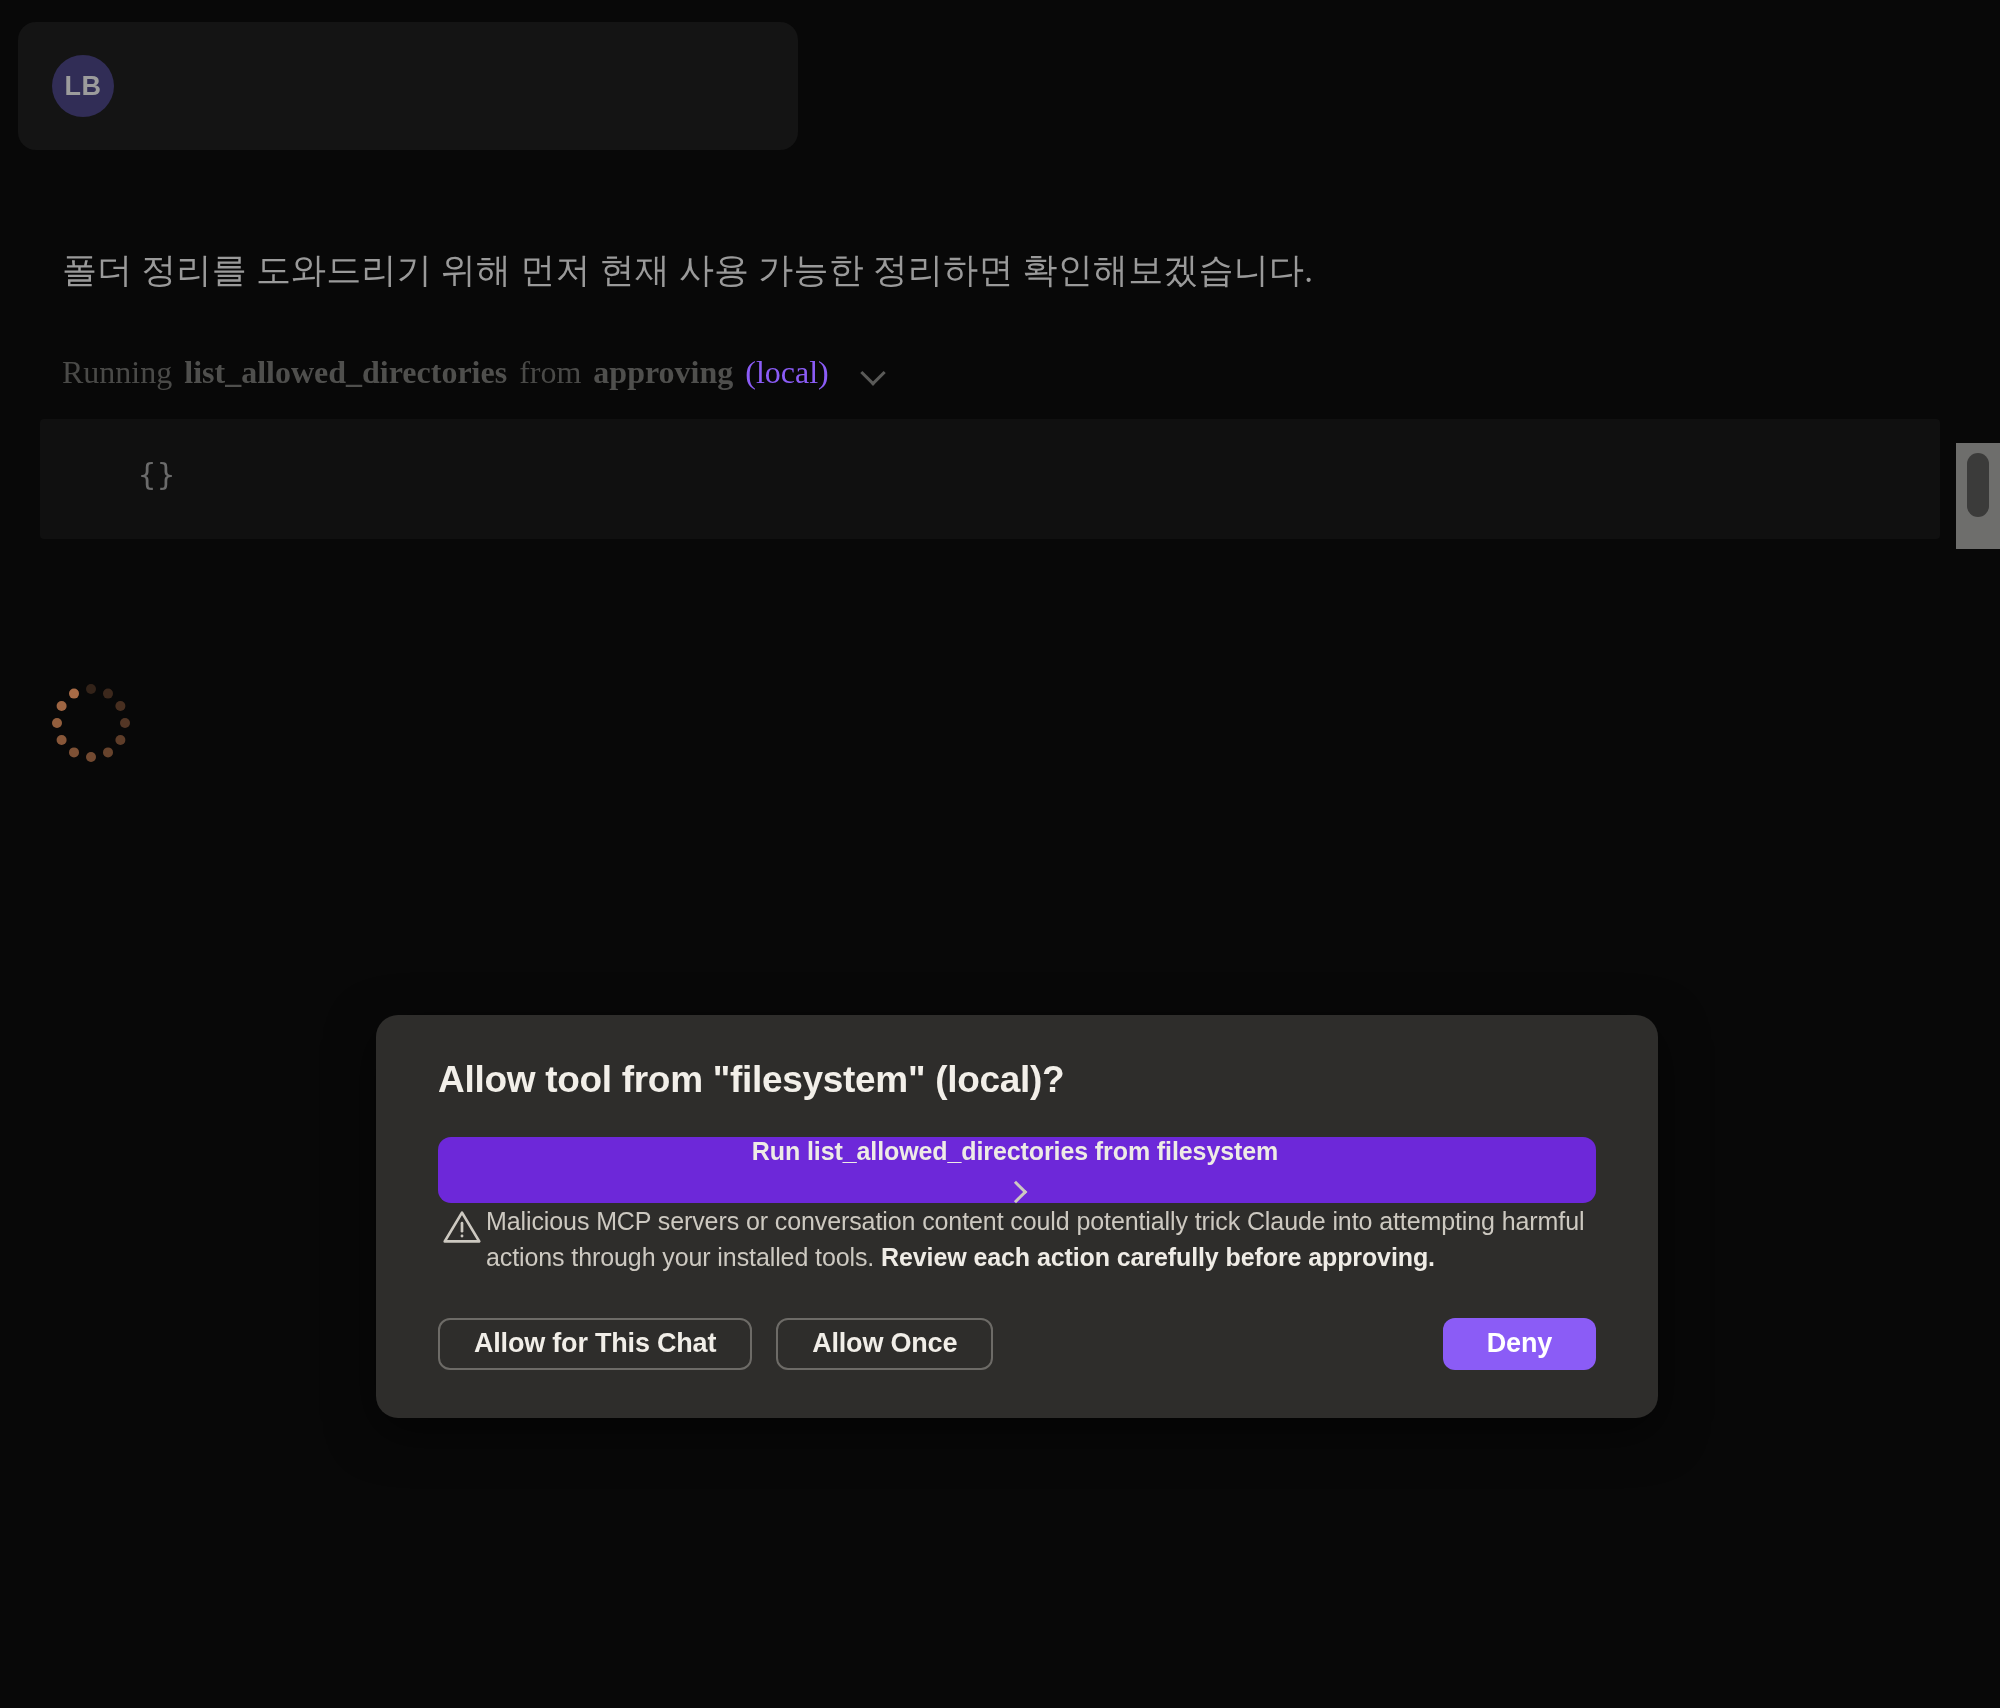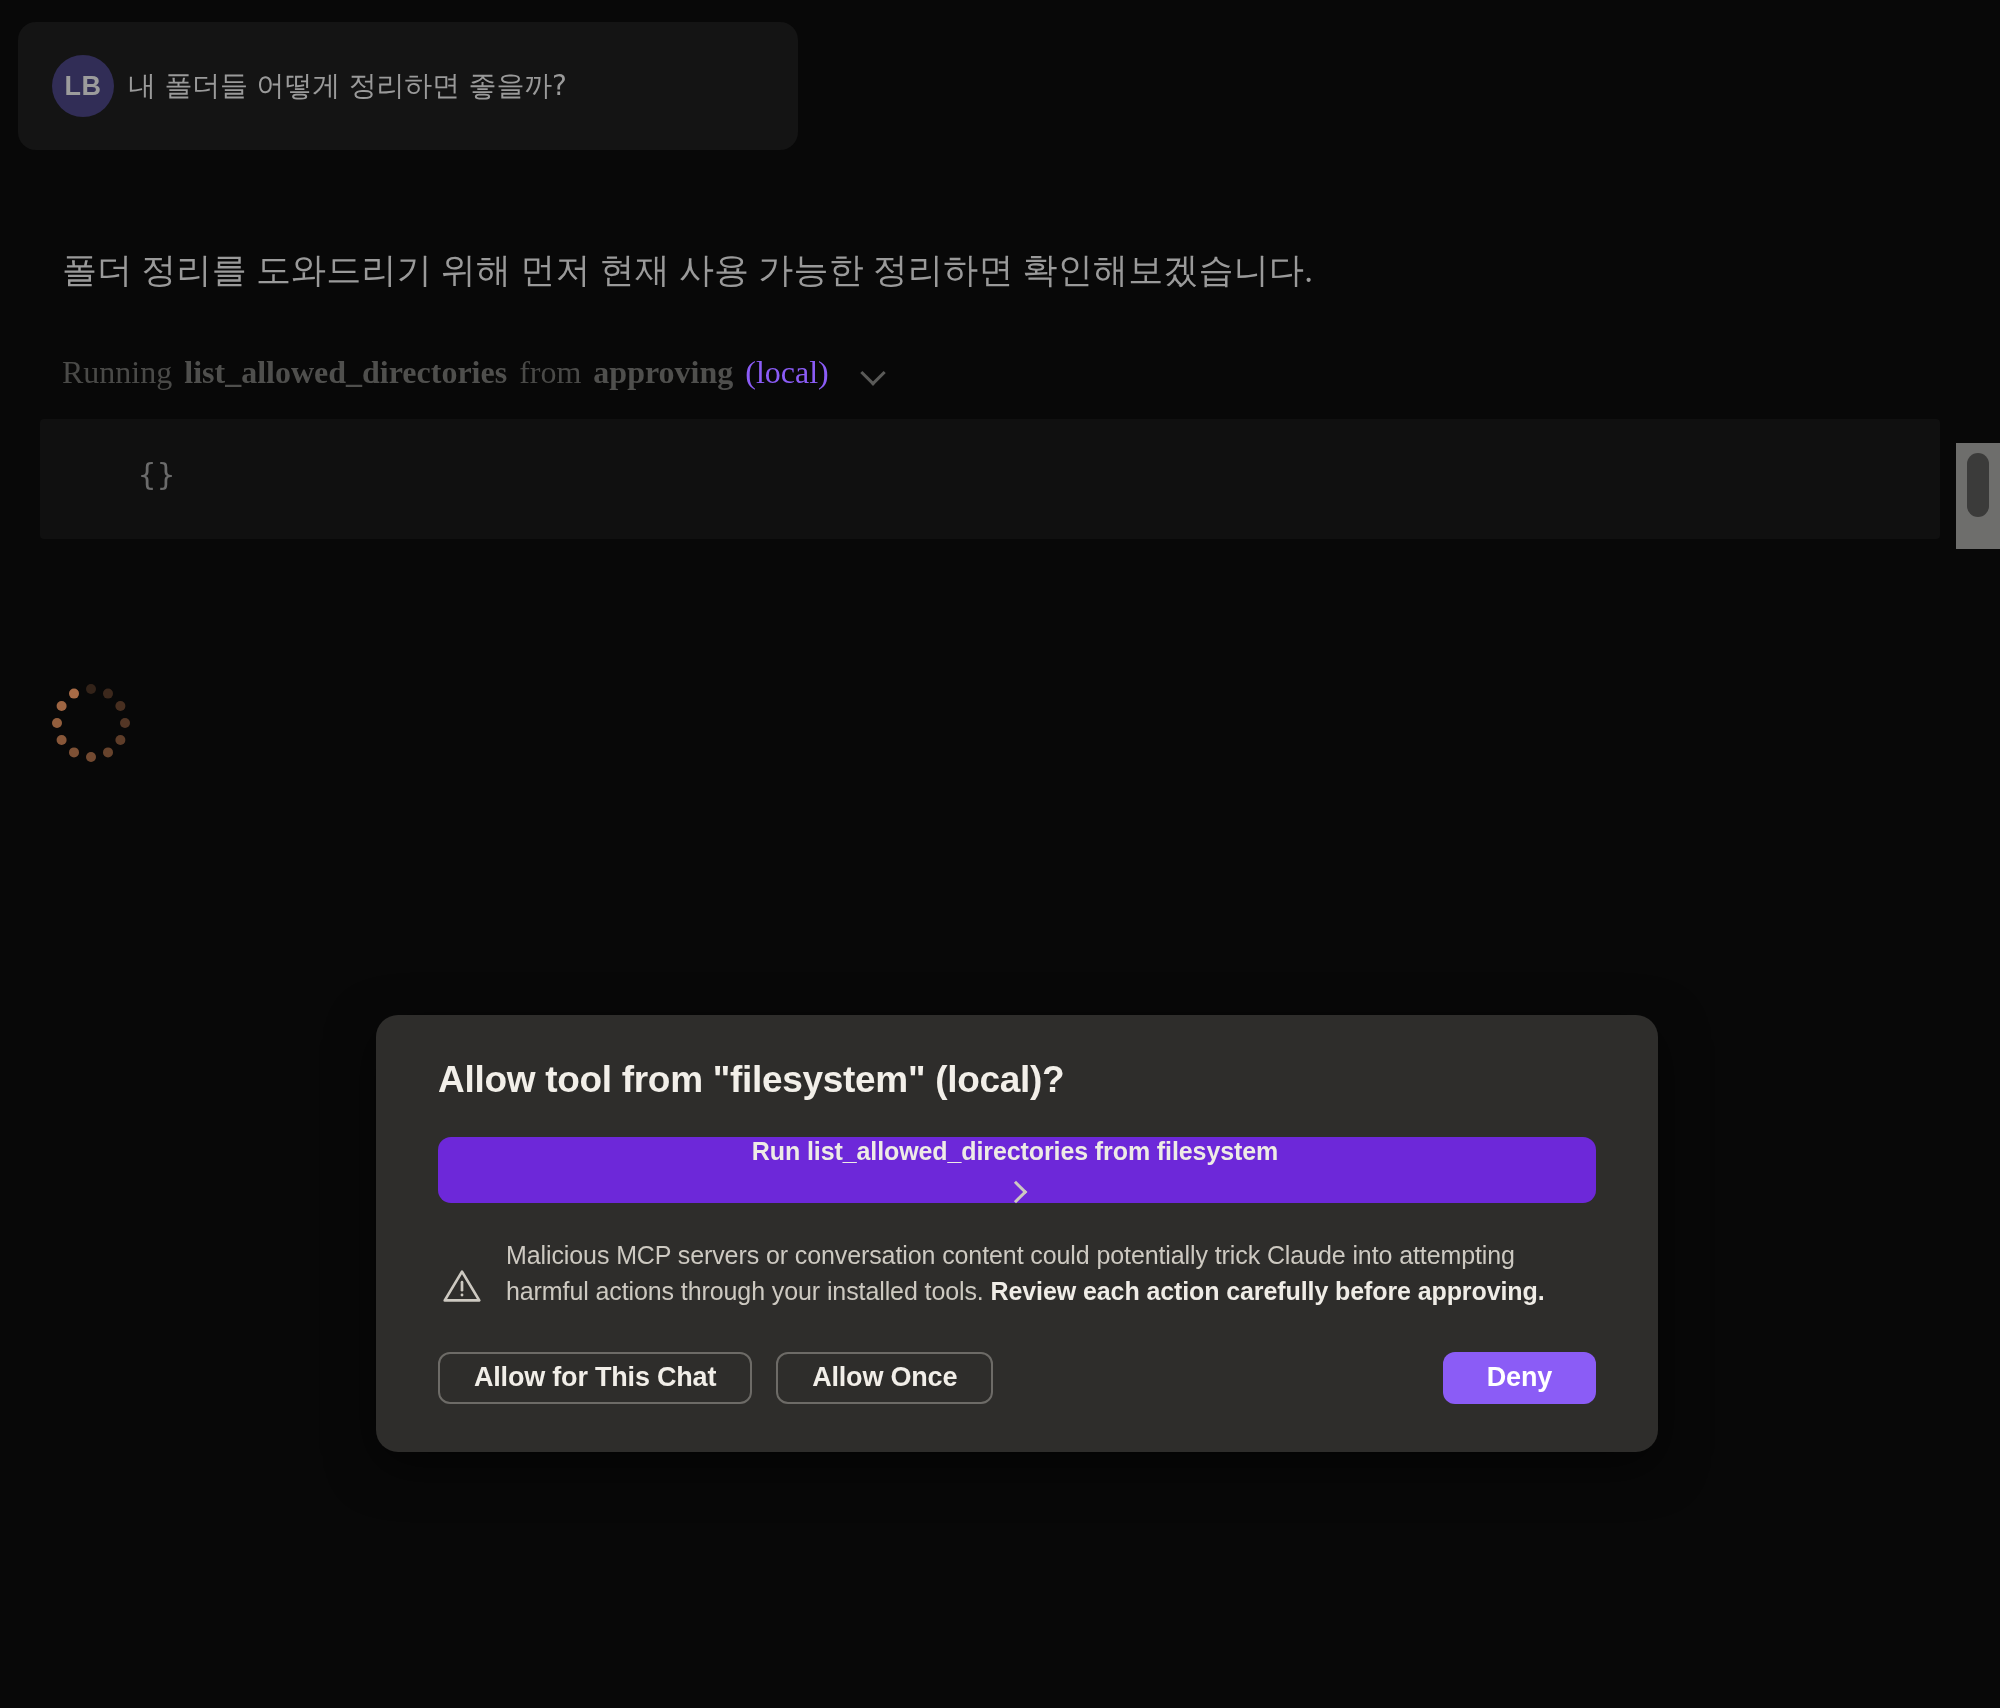--- a/index.html
+++ b/index.html
@@ -224,23 +224,21 @@
     top: 3px;
     width: 13px;
     height: 13px;
     border-top: 3px solid #cdc9c1;
     border-right: 3px solid #cdc9c1;
     transform: rotate(45deg);
   }
 
   .warning-row {
     display: flex;
-    align-items: flex-end;
-    gap: 20px;
-    margin-top: 34px;
+    align-items: flex-start;
   }
 
   .warning-icon {
     width: 48px;
     min-width: 48px;
     height: 48px;
     display: flex;
     align-items: center;
     justify-content: center;
   }
@@ -288,21 +286,20 @@
     padding: 0 44px;
   }
 </style>
 </head>
 <body>
 
 <div class="conversation">
 
   <div class="user-turn">
     <div class="avatar">LB</div>
-    <div class="user-text">내 폴더들 어떻게 정리하면 좋을까?</div>
   </div>
 
   <div class="assistant-turn">
 
     <div class="assistant-paragraph">폴더 정리를 도와드리기 위해 먼저 현재 사용 가능한 정리하면 확인해보겠습니다.</div>
 
     <div class="tool-block">
 
       <div class="tool-running-line">
         <span class="seg">Running</span>

